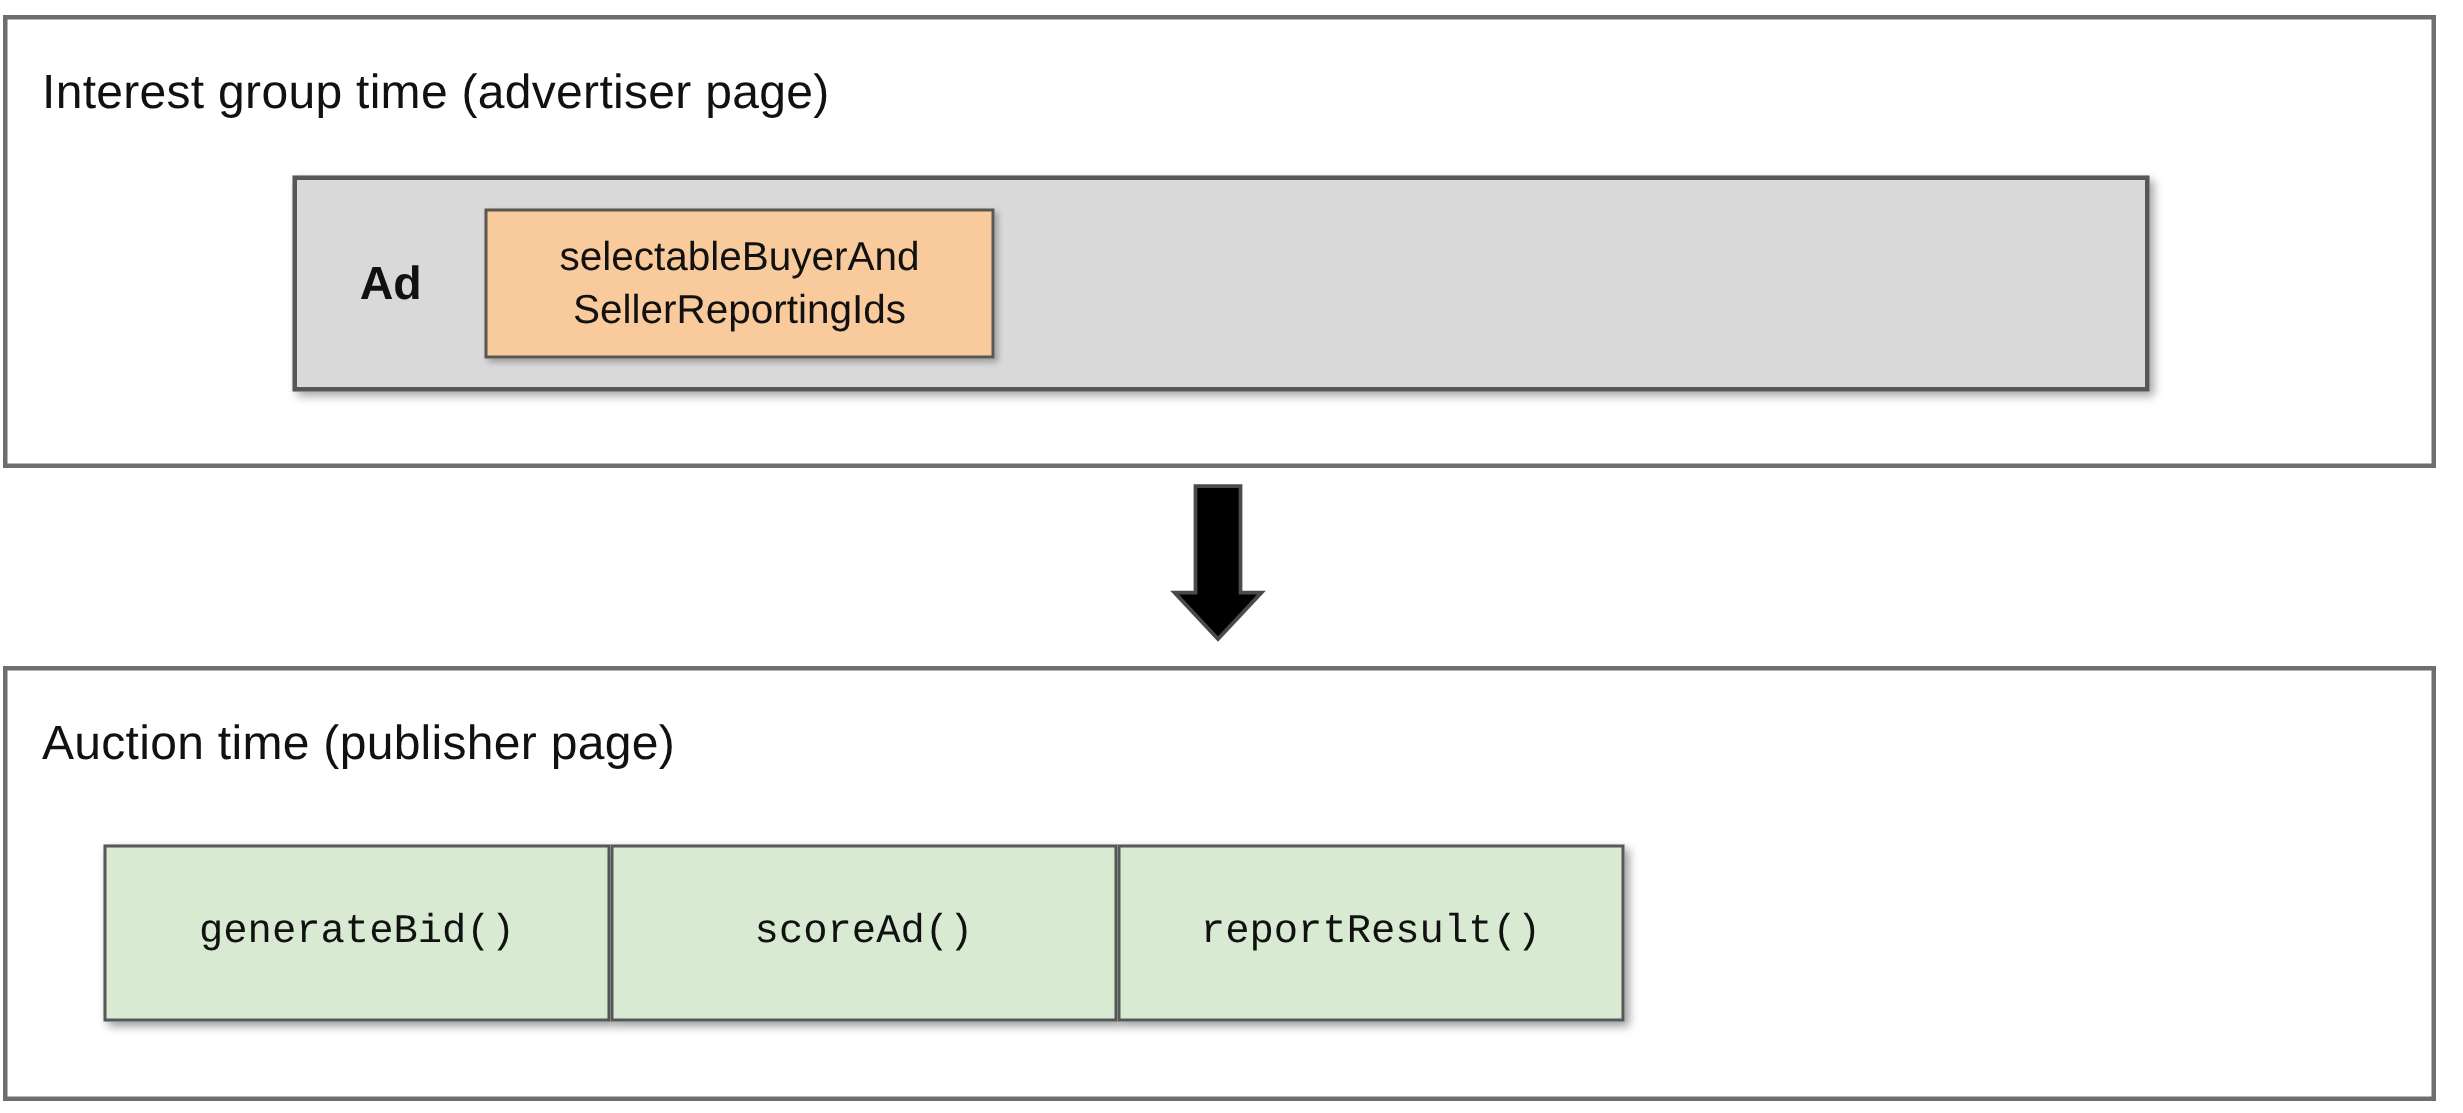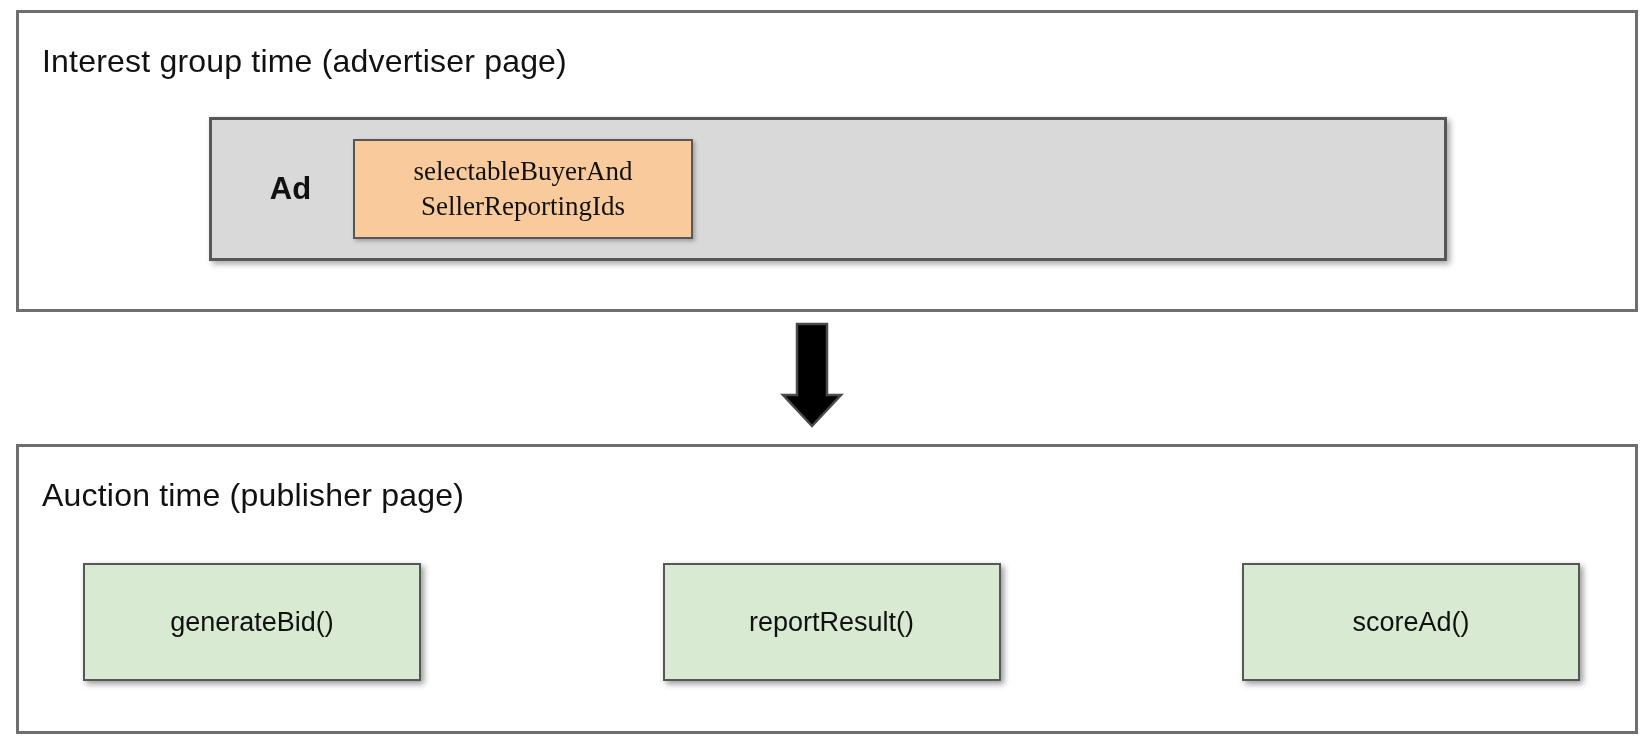--- a/index.html
+++ b/index.html
@@ -11,21 +11,21 @@
   }
   .canvas {
     position: relative;
     width: 1642px;
     height: 742px;
     background: #ffffff;
     overflow: hidden;
   }
   .panel {
     position: absolute;
-    left: 16px;
+    left: 2px;
     width: 1622px;
     box-sizing: border-box;
     border: 3px solid #6e6e6e;
     background: #ffffff;
   }
   .panel.top    { top: 10px;  height: 302px; }
   .panel.bottom { top: 444px; height: 290px; }
 
   .panel-title {
     position: absolute;
@@ -50,60 +50,60 @@
     box-shadow: 3px 3px 6px rgba(0,0,0,0.35);
     display: flex;
     align-items: center;
   }
   .ad-label {
     width: 125px;
     flex: 0 0 125px;
     text-align: center;
     font-weight: bold;
     font-size: 31px;
-    margin-left: 16px;
   }
   .id-box {
     width: 340px;
     height: 100px;
     flex: 0 0 340px;
     box-sizing: border-box;
     margin-right: 21px;
     border: 2px solid #575757;
     box-shadow: 2px 2px 4px rgba(0,0,0,0.28);
     display: flex;
     align-items: center;
     justify-content: center;
     text-align: center;
     font-size: 27px;
     line-height: 1.28;
     white-space: pre-line;
   }
   .id-box.plain     { background: #fce5cd; }
-  .id-box.highlight { background: #f9cb9c; font-family: Liberation Serif, serif; }
+  .id-box.highlight { background: #f9cb9c; }
 
   
   .flow-arrow {
     position: absolute;
     left: 780px;
     top: 322px;
     width: 64px;
     height: 106px;
   }
 
   
   .fn-row {
     position: absolute;
     left: 0;
     top: 116px;
     width: 100%;
     box-sizing: border-box;
     padding: 0 55px 0 64px;
     display: flex;
-    justify-content: space-between;
+    justify-content: flex-start;
+    font-family: Liberation Mono, monospace;
   }
   .fn-box {
     width: 338px;
     height: 118px;
     box-sizing: border-box;
     background: #d9ead3;
     border: 2px solid #575757;
     box-shadow: 3px 3px 6px rgba(0,0,0,0.4);
     display: flex;
     align-items: center;
@@ -135,20 +135,20 @@
       <polygon points="17,2 47,2 47,73 61,73 32,104 3,73 17,73" fill="#000000" stroke="#4a4a4a" stroke-width="2.5" stroke-linejoin="miter"></polygon>
     </svg>
   </div>
 
   <section class="panel bottom">
     <div class="panel-title">Auction time (publisher page)</div>
 
     <div class="fn-row">
       <div class="fn-box">generateBid()</div>
 
+      <div class="fn-box">scoreAd()</div>
+
       <div class="fn-box">reportResult()</div>
-
-      <div class="fn-box">scoreAd()</div>
 
     </div>
   </section>
 
 </div>
 
 </body></html>

